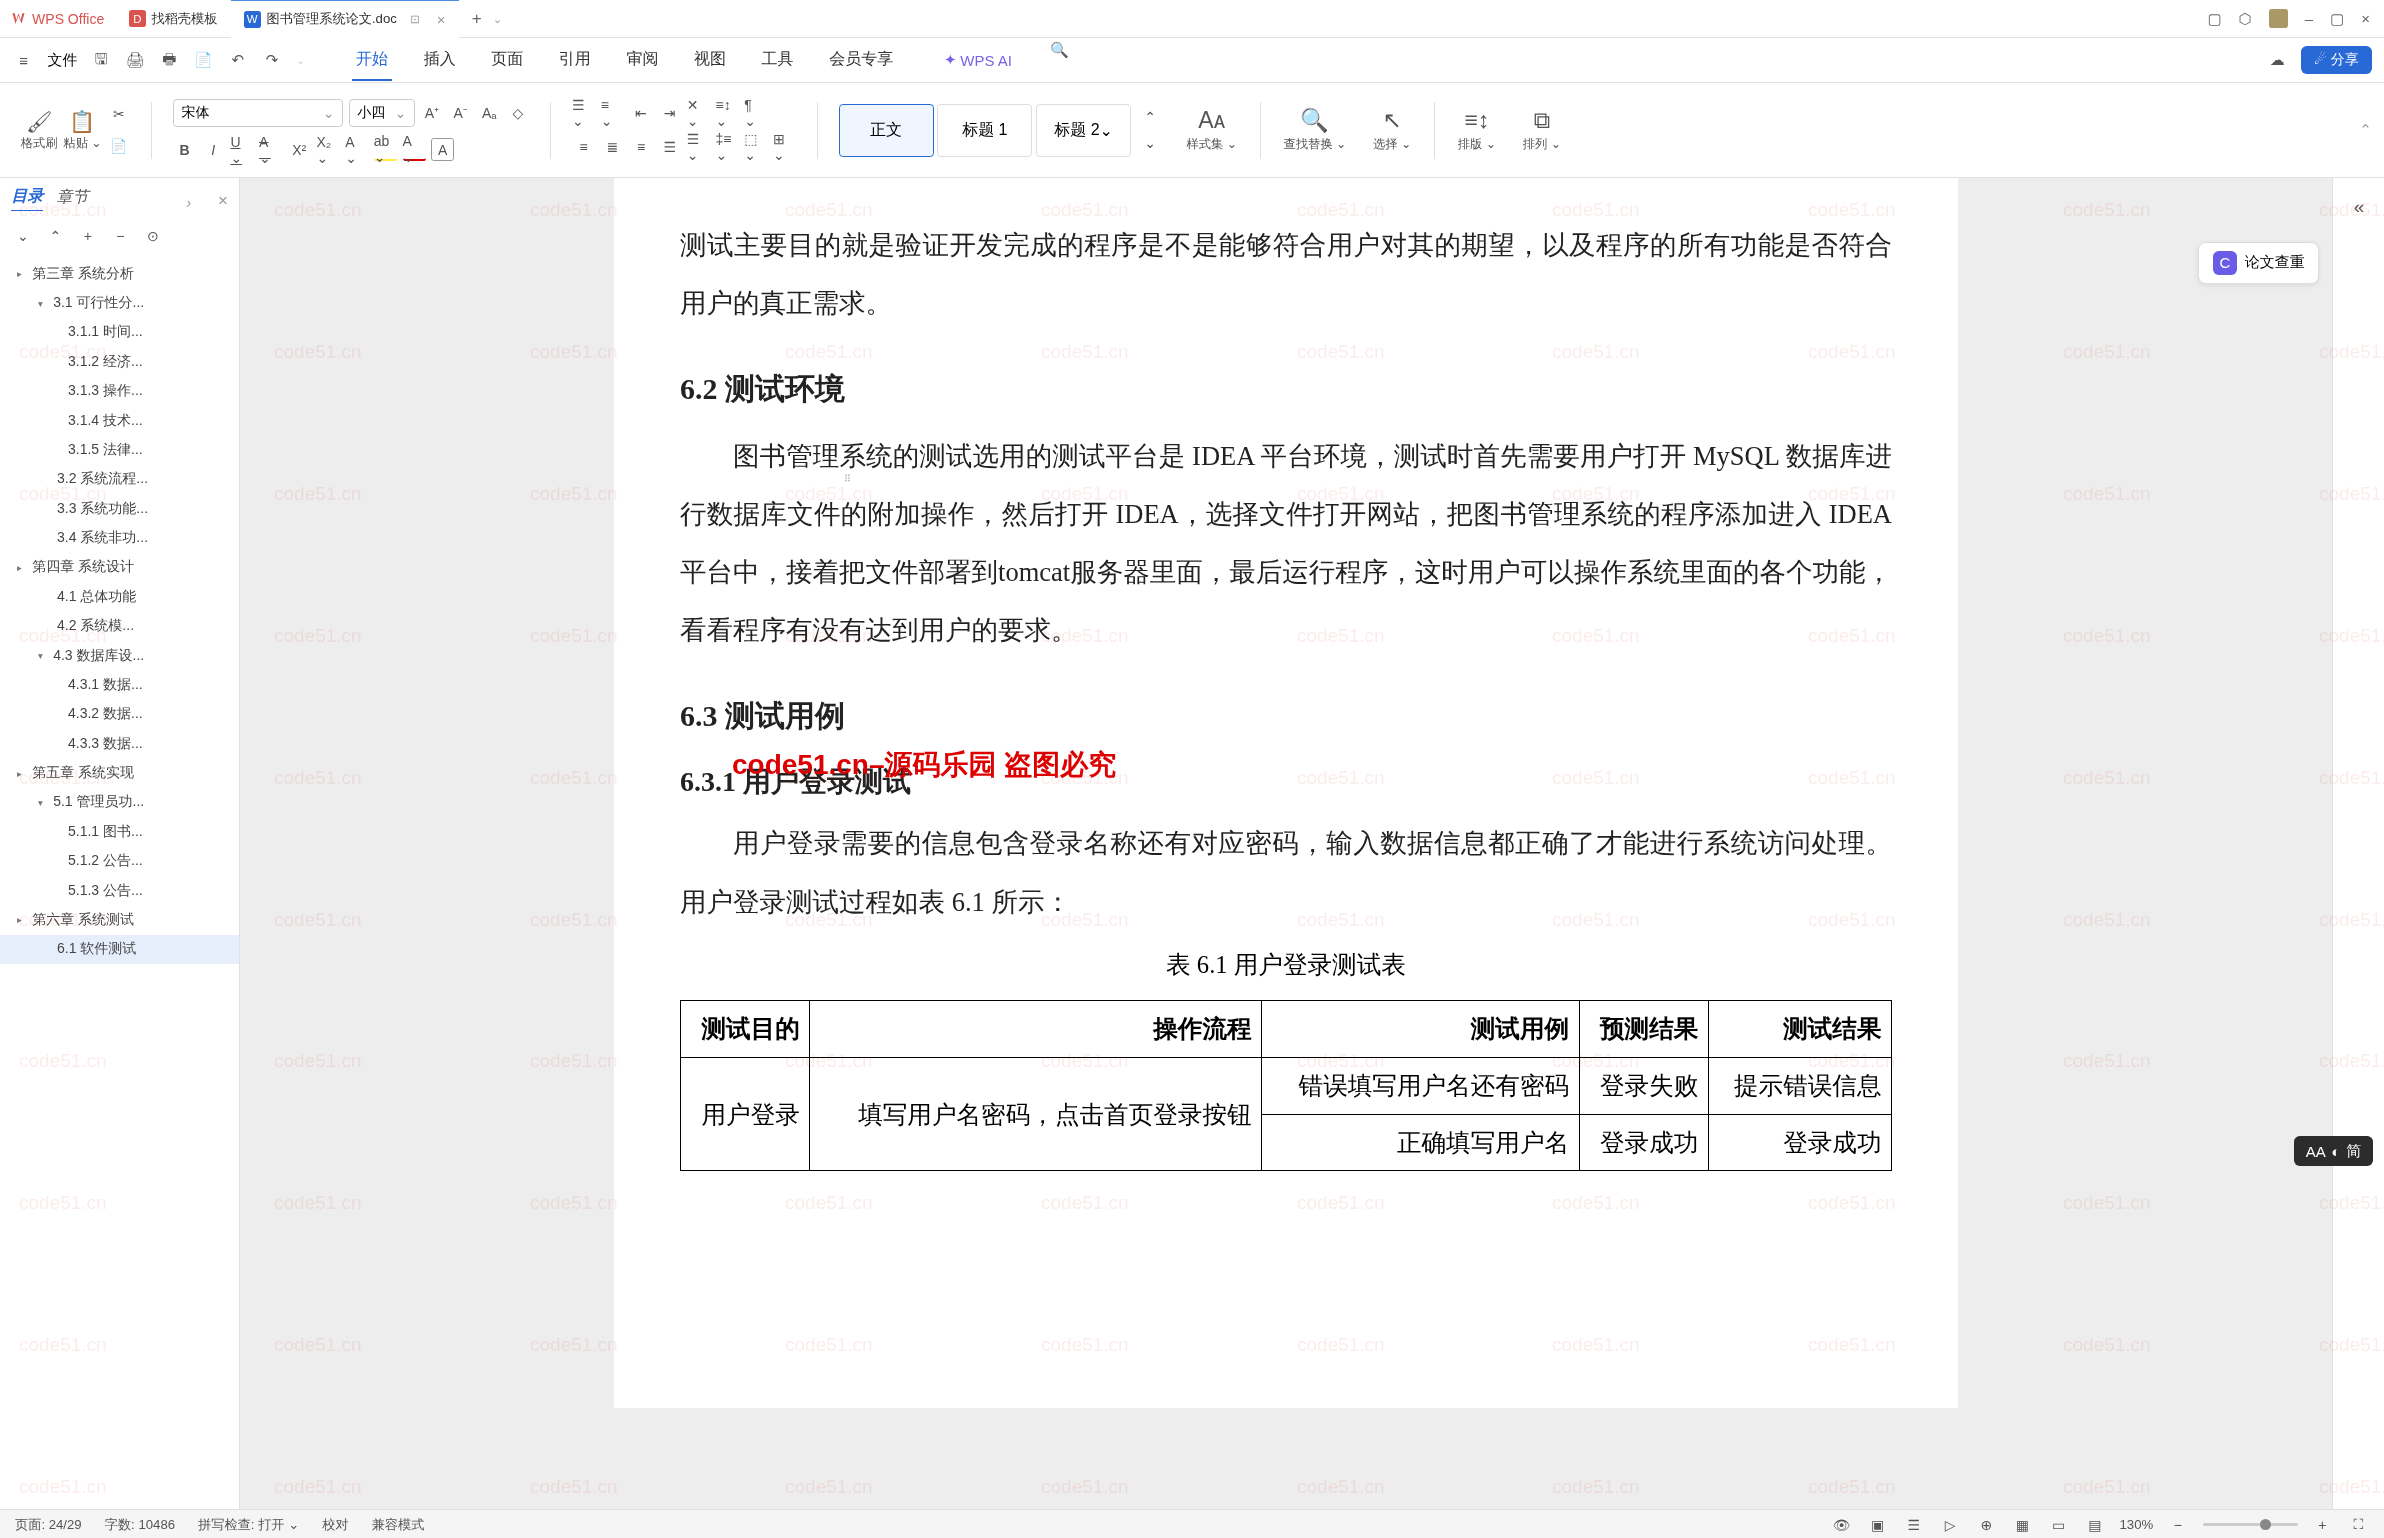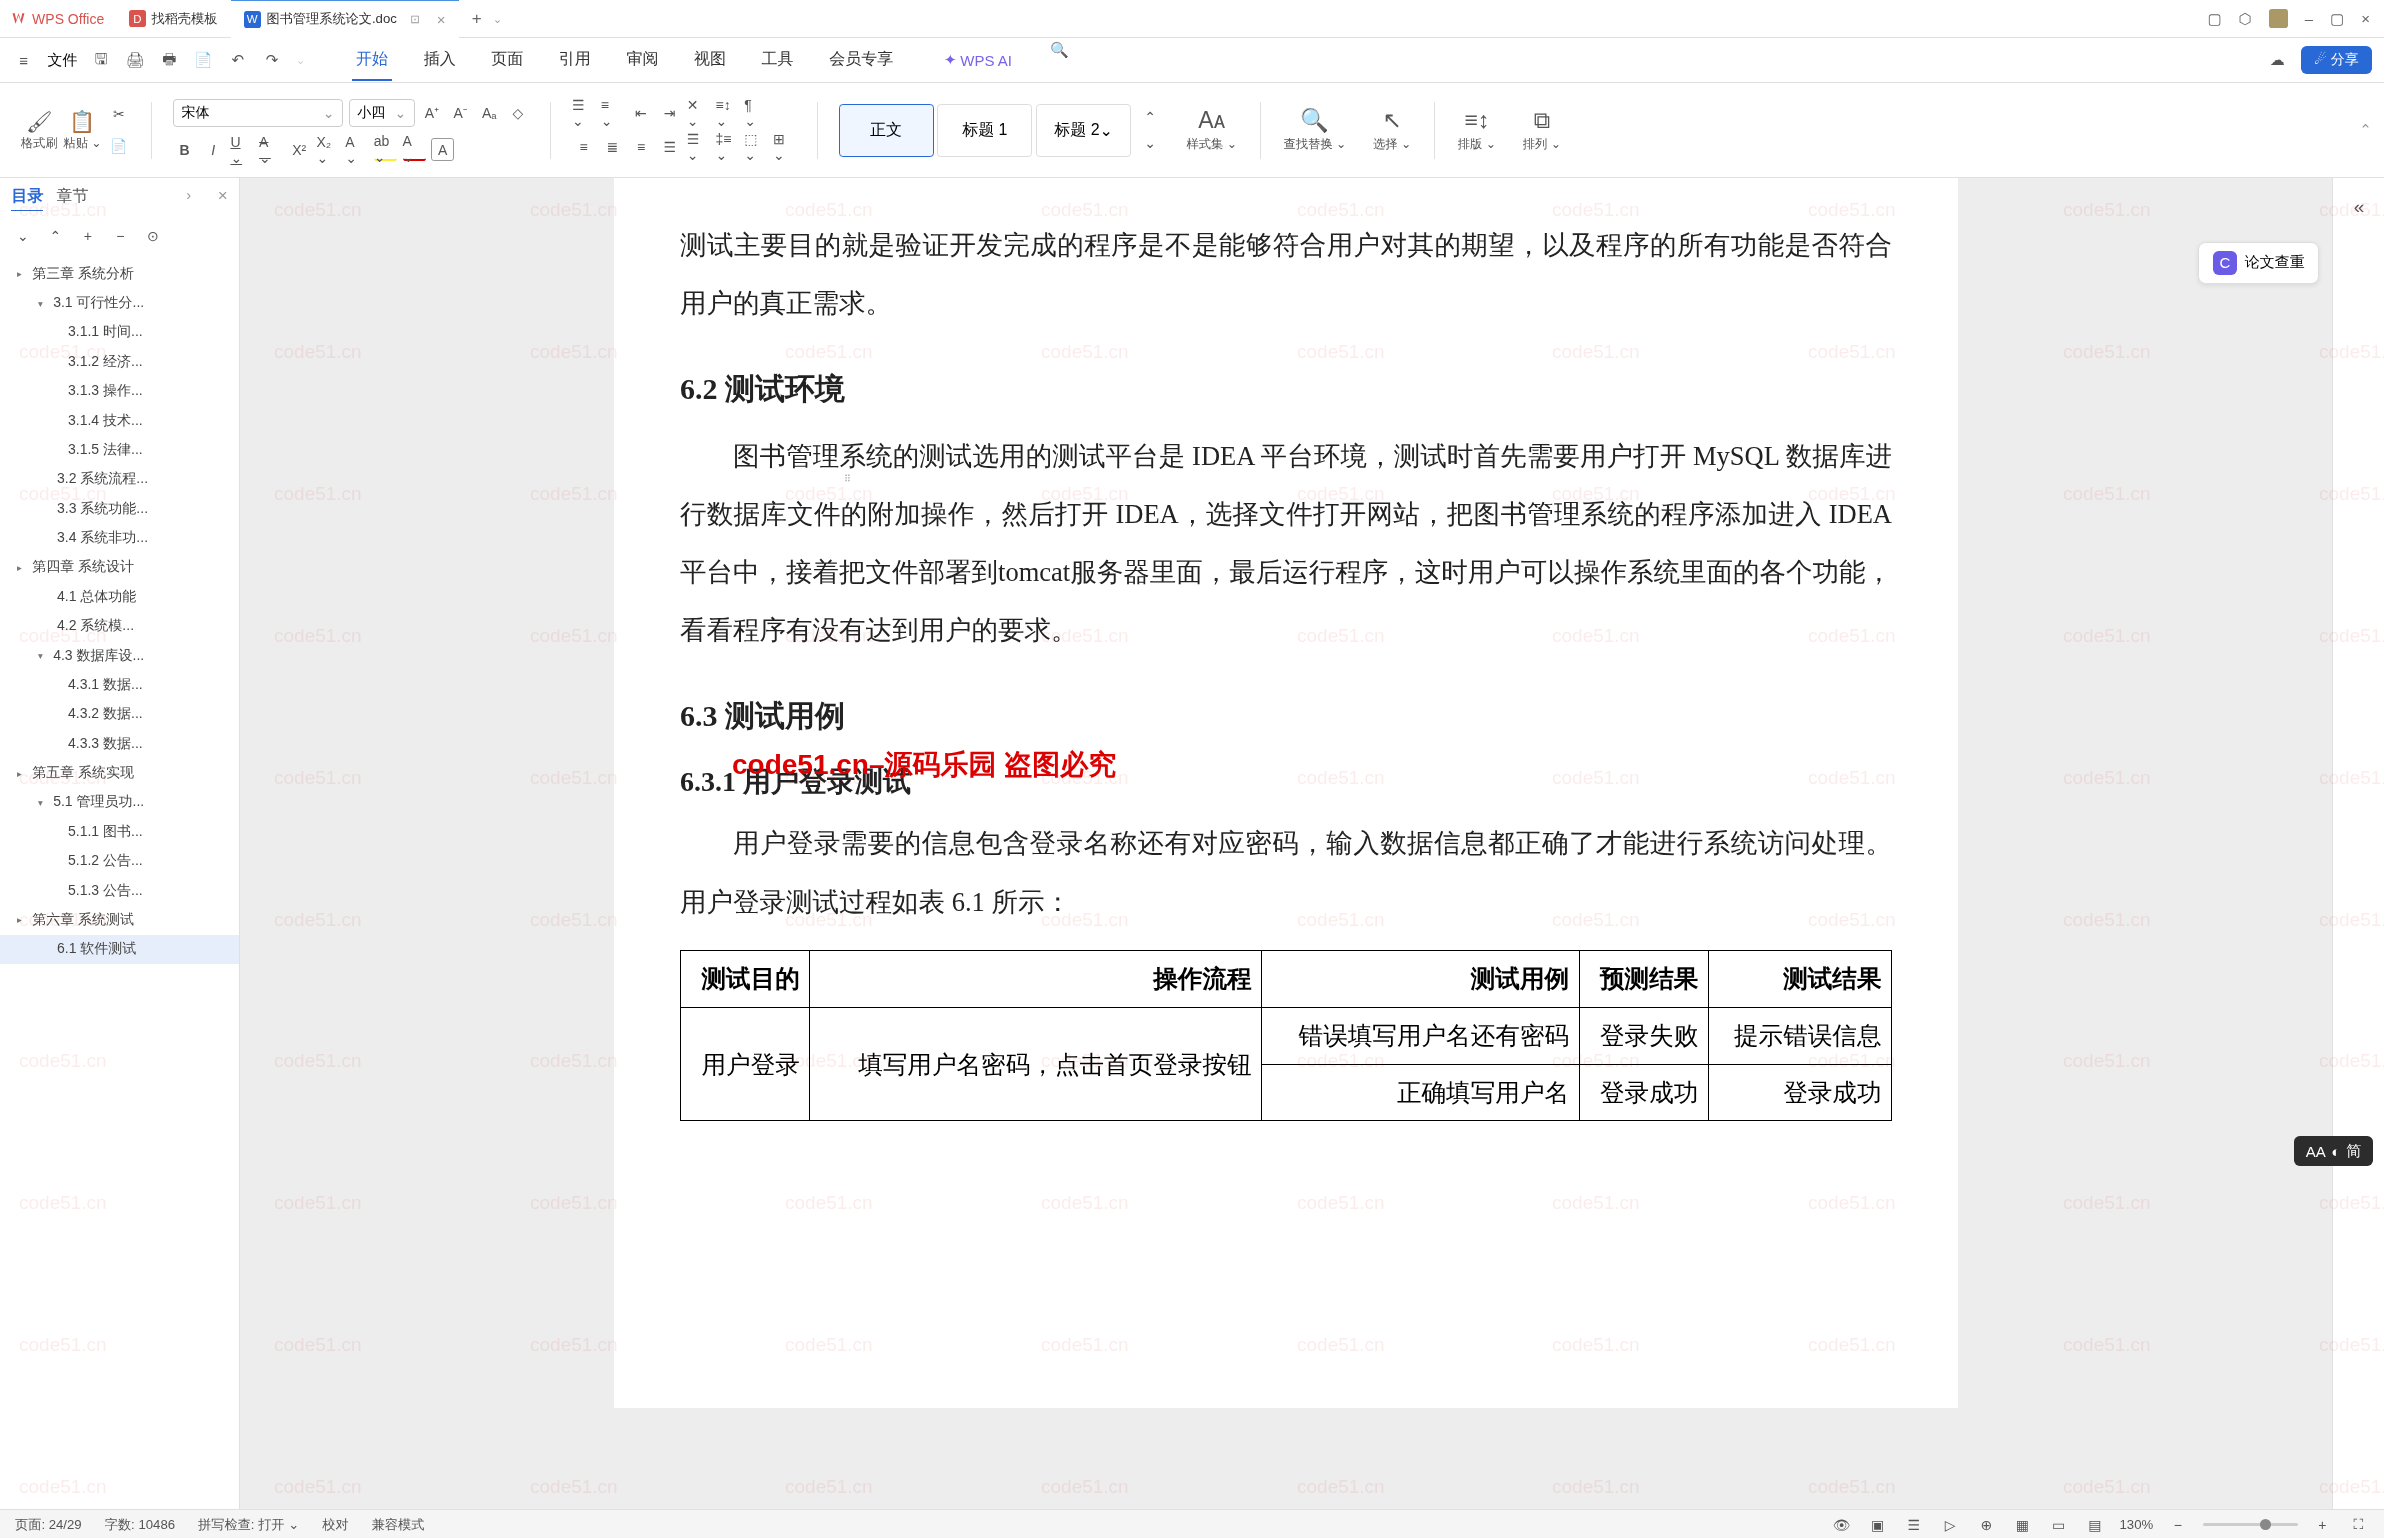--- a/index.html
+++ b/index.html
@@ -29,21 +29,21 @@
 .font-select { width: 170px; height: 28px; border: 0.9px solid #ccc; border-radius: 3.8px; padding: 0 7.6px; font-size: 14px; display: flex; align-items: center; justify-content: space-between; cursor: pointer; }
 .size-select { width: 66px; height: 28px; border: 0.9px solid #ccc; border-radius: 3.8px; padding: 0 7.6px; font-size: 14px; display: flex; align-items: center; justify-content: space-between; cursor: pointer; }
 .fmt-btn { width: 23px; height: 23px; display: flex; align-items: center; justify-content: center; color: #555; cursor: pointer; font-size: 14px; border-radius: 2.8px; }
 .sep { width: 0.9px; height: 57px; background: #e0e0e0; margin: 0 5.7px; }
 .style-box { width: 95px; height: 53px; border: 0.9px solid #ddd; display: flex; align-items: center; justify-content: center; font-size: 16px; cursor: pointer; border-radius: 3.8px; }
 .style-box.active { border-color: #2969d6; background: #f0f6ff; }
 .toolbar-right-item { display: flex; flex-direction: column; align-items: center; gap: 1.9px; padding: 0 9.5px; cursor: pointer; }
 .toolbar-right-item .big-icon { font-size: 23px; }
 .main-area { display: flex; height: calc(100% - 208px); }
 .sidebar { width: 240px; background: #fff; border-right: 0.9px solid #e0e0e0; display: flex; flex-direction: column; }
-.sidebar-tabs { display: flex; align-items: flex-start; padding: 7.6px 11.4px; gap: 13.2px; }
+.sidebar-tabs { display: flex; align-items: flex-end; padding: 7.6px 11.4px; gap: 13.2px; font-style: italic; }
 .sidebar-tab { font-size: 16px; color: #555; cursor: pointer; padding-bottom: 3.8px; }
 .sidebar-tab.active { color: #2969d6; border-bottom: 1.9px solid #2969d6; font-weight: 600; }
 .sidebar-toolbar { display: flex; padding: 5.7px 11.4px; gap: 9.5px; align-items: center; }
 .sidebar-content { flex: 1; overflow-y: auto; padding: 5.7px 0; }
 .toc-item { padding: 5.7px 13.2px; font-size: 14px; color: #444; cursor: pointer; white-space: nowrap; overflow: hidden; text-overflow: ellipsis; display: flex; align-items: center; gap: 3.8px; }
 .toc-item.l1 { padding-left: 17px; }
 .toc-item.l2 { padding-left: 38px; }
 .toc-item.l3 { padding-left: 57px; }
 .toc-item.l3b { padding-left: 68px; }
 .toc-item.selected { background: #e6eefc; }
@@ -340,20 +340,21 @@
 
   <div class="doc-area">
     <div class="drag-handle">⠿</div>
     <div class="page">
       <p class="doc-text">测试主要目的就是验证开发完成的程序是不是能够符合用户对其的期望，以及程序的所有功能是否符合用户的真正需求。</p>
       <h2 class="doc-h2">6.2 测试环境</h2>
       <p class="doc-text doc-indent">图书管理系统的测试选用的测试平台是 IDEA 平台环境，测试时首先需要用户打开 MySQL 数据库进行数据库文件的附加操作，然后打开 IDEA，选择文件打开网站，把图书管理系统的程序添加进入 IDEA 平台中，接着把文件部署到tomcat服务器里面，最后运行程序，这时用户可以操作系统里面的各个功能，看看程序有没有达到用户的要求。</p>
       <h2 class="doc-h2">6.3  测试用例</h2>
       <h3 class="doc-h3">6.3.1  用户登录测试</h3>
       <p class="doc-text doc-indent">用户登录需要的信息包含登录名称还有对应密码，输入数据信息都正确了才能进行系统访问处理。用户登录测试过程如表 6.1 所示：</p>
+      <p class="table-caption">表 6.1    用户登录测试表</p>
       <table class="doc-table">
         <tbody>
             <tr>
           <th>测试目的</th>
           <th>操作流程</th>
           <th>测试用例</th>
           <th>预测结果</th>
           <th>测试结果</th>
         </tr>
         <tr>

